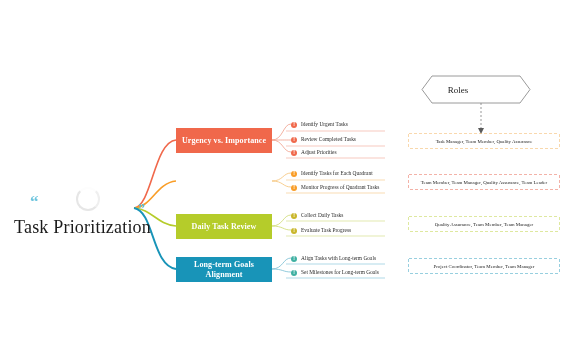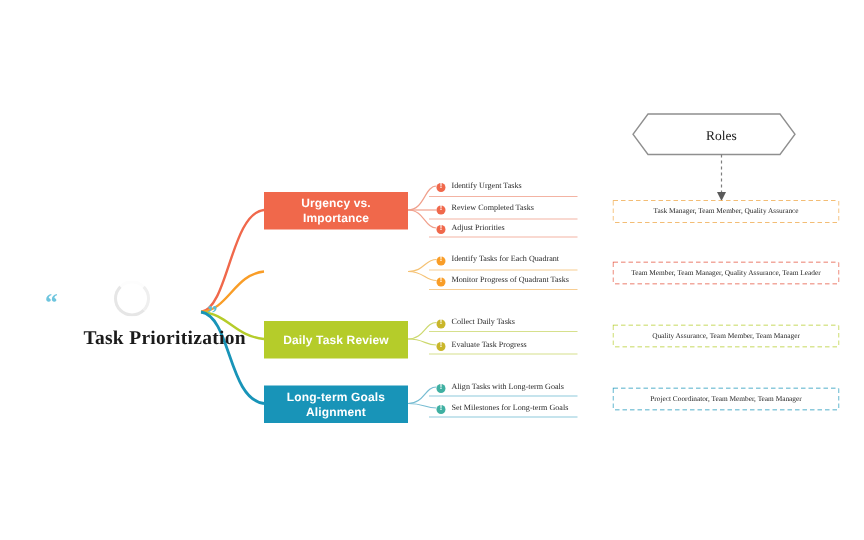--- a/index.html
+++ b/index.html
@@ -36,24 +36,24 @@
     left: 14px;
     top: 185px;
     width: 150px;
     height: 56px;
   }
   .root-title {
     position: absolute;
     left: 0;
     top: 32px;
     width: 150px;
-    text-align: right;
-    font-family: "Liberation Serif", serif;
-    font-weight: bold;
-    font-size: 13px;
+    text-align: left;
+    font-family: "Liberation Serif", serif;
+    font-weight: normal;
+    font-size: 18px;
     color: #1b1b1b;
     letter-spacing: 0.2px;
   }
   .quote-open {
     position: absolute;
     left: 16px;
     top: 8px;
     font-family: "Liberation Serif", serif;
     font-size: 17px;
     font-weight: bold;
@@ -82,21 +82,21 @@
     border-radius: 50%;
   }
 
   
   .topic {
     position: absolute;
     display: flex;
     align-items: center;
     justify-content: center;
     color: #ffffff;
-    font-family: Liberation Sans, sans-serif;
+    font-family: Liberation Serif, serif;
     font-weight: bold;
     font-size: 8px;
     text-align: center;
     letter-spacing: 0.1px;
     padding: 0 4px;
     box-sizing: border-box;
     line-height: 1.15;
   }
 
   
@@ -131,21 +131,21 @@
     font-family: "Liberation Sans", sans-serif;
     line-height: 8px;
   }
   .sub-label {
     line-height: 1;
   }
 
   
   .roles-banner {
     position: absolute;
-    left: 432px;
+    left: 409px;
     top: 76px;
     width: 98px;
     height: 27px;
   }
   .roles-label {
     position: absolute;
     left: 0;
     top: 0;
     width: 98px;
     height: 27px;

